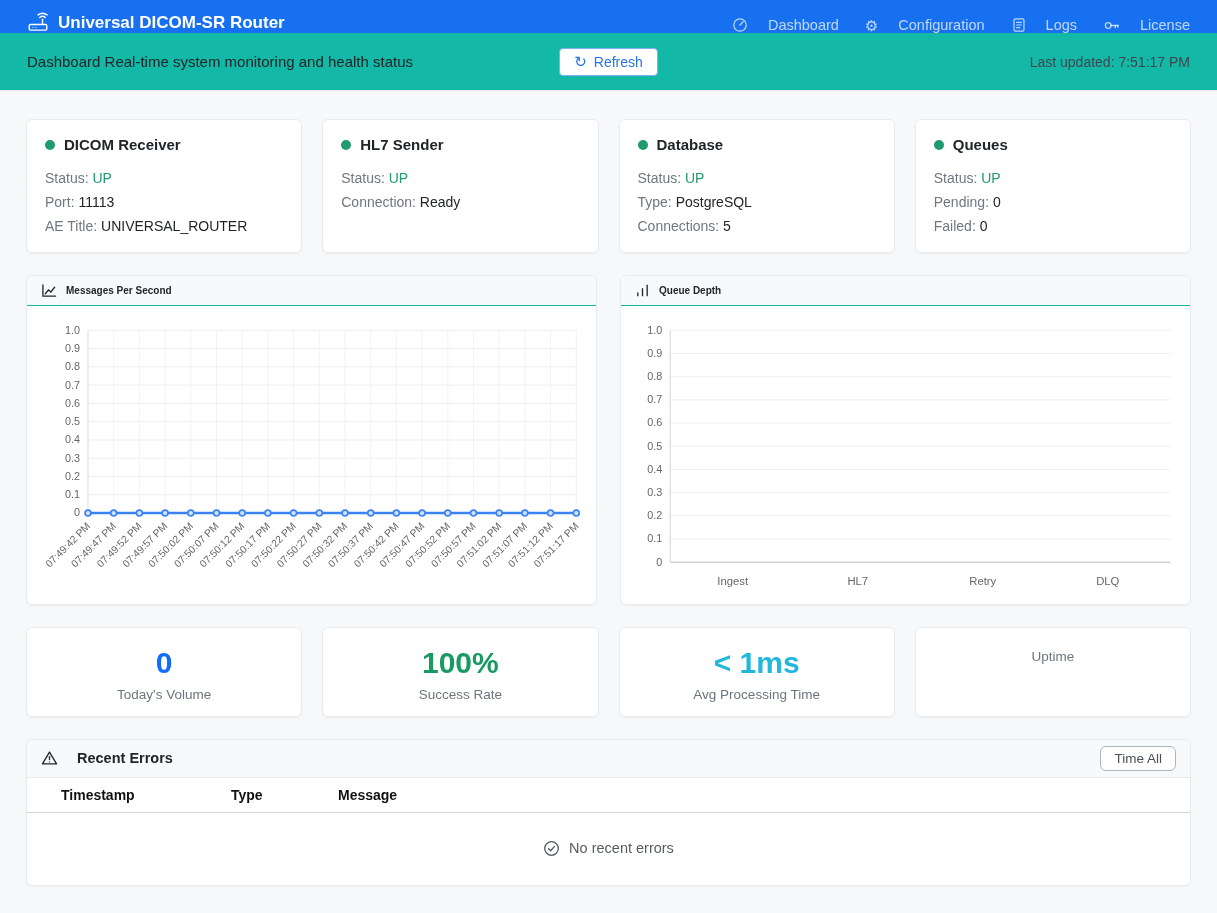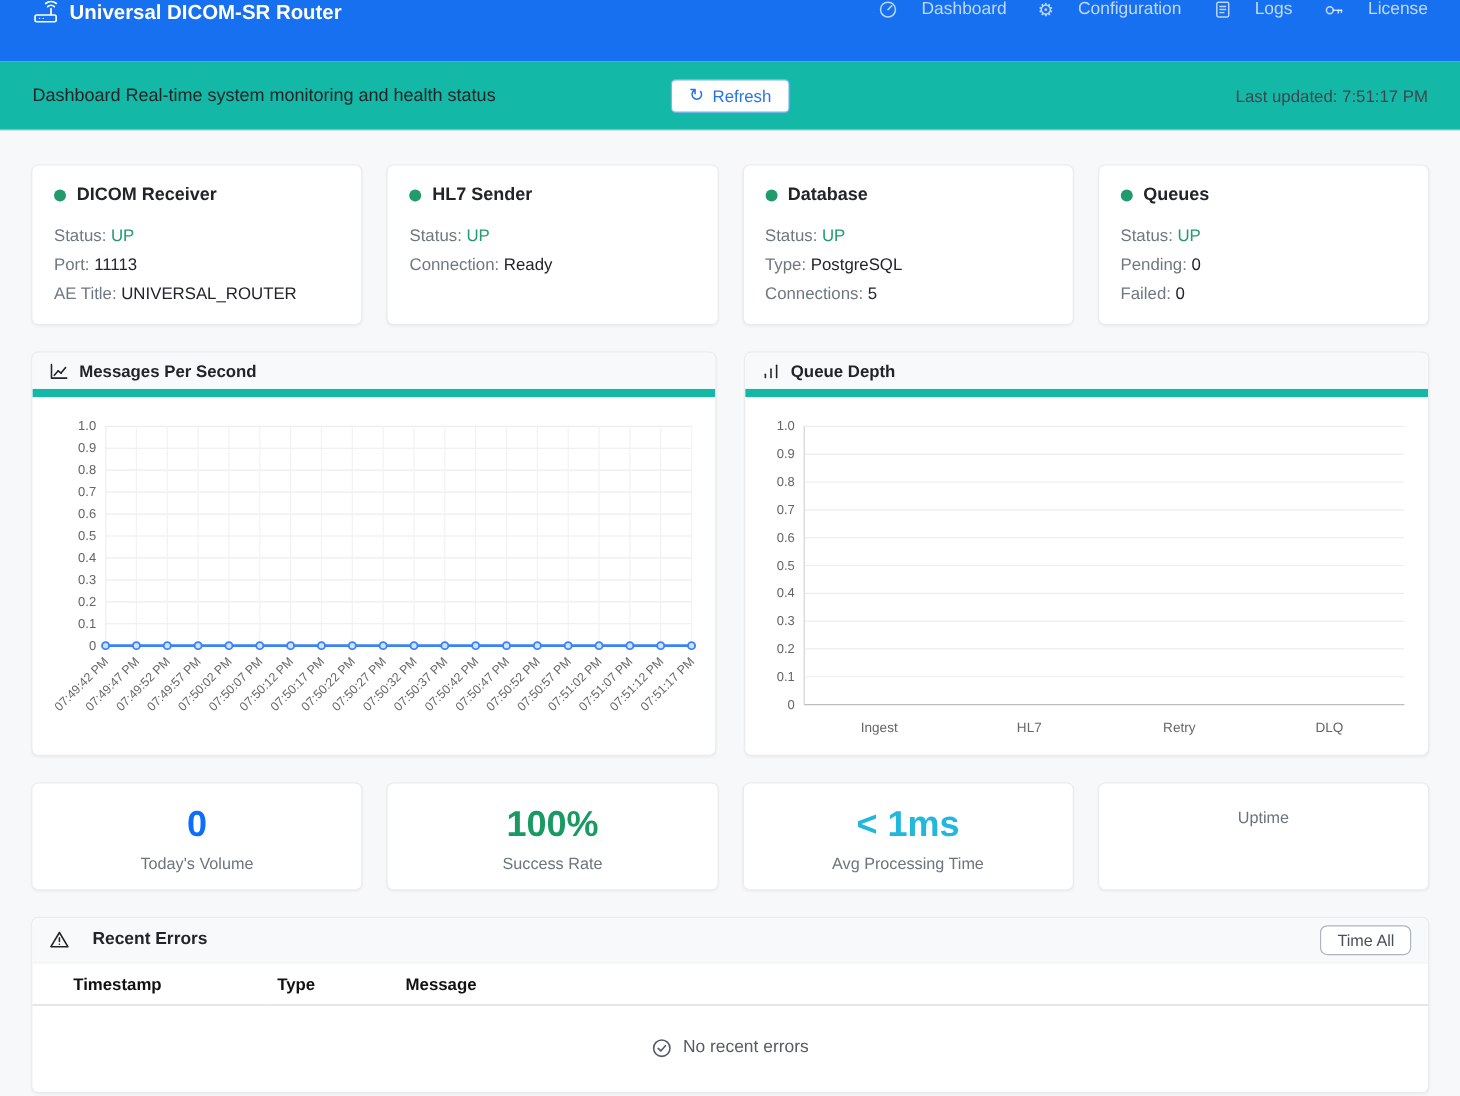--- a/index.html
+++ b/index.html
@@ -5,22 +5,22 @@
   * { margin:0; padding:0; box-sizing:border-box; }
   html,body { width:1217px; }
   body {
     font-family:"Liberation Sans", sans-serif;
     background:#f7f8fa; color:#212529; font-size:14px;
   }
   svg { font-family:inherit; display:block; }
 
   
   .navbar {
-    height:51px; background:var(--navbar,#1670f0);
-    display:flex; align-items:flex-start; padding:0 27px;
+    height:33px; background:var(--navbar,#1670f0);
+    display:flex; align-items:flex-end; padding:0 27px;
   }
   .brand { display:flex; align-items:center; gap:9px; color:#fff; font-size:17px; font-weight:700; cursor:pointer; }
   .nav-links { margin-left:auto; display:flex; align-items:center; gap:26px; }
   .nav-item { display:flex; align-items:center; gap:20px; color:rgba(255,255,255,0.72); font-size:14.5px; cursor:pointer; }
   .nav-item svg, .nav-item .glyph { color:rgba(255,255,255,0.72); }
   .glyph { font-size:15px; line-height:1; }
 
   
   .subheader {
     height:58px; background:#14b8a6; border-bottom:1px solid #e8eaed;
@@ -48,22 +48,22 @@
   .status-card { padding:16px 18px 14px 18px; }
   .status-card-title { display:flex; align-items:center; gap:9px; font-weight:700; font-size:15px; margin-bottom:13px; }
   .dot { width:10px; height:10px; border-radius:50%; background:var(--status_up,#219a6c); flex:0 0 auto; }
   .status-line { font-size:14px; color:#6f7780; padding:4px 0; }
   .status-line .val { color:#212529; }
 
   
   .charts-row { display:grid; grid-template-columns:1fr 1fr; gap:23px; margin-top:22px; }
   .panel-header {
     display:flex; align-items:center; gap:9px;
-    background:#f8f9fa; border-bottom:7px solid #14b8a6;
-    padding:7px 14px; font-weight:700; font-size:14px;
+    background:#f8f9fa; border-bottom:1px solid #14b8a6;
+    padding:7px 14px; font-weight:700; font-size:10px;
     border-radius:6px 6px 0 0;
   }
   .chart-body { padding:8px 4px 0 4px; }
 
   
   .stats-row { display:grid; grid-template-columns:repeat(4,1fr); gap:20px; margin-top:22px; }
   .stat-card { padding:16px 10px 14px 10px; text-align:center; }
   .stat-value { font-size:30px; font-weight:600; line-height:1.25; }
   .stat-label { margin-top:5px; color:#6c757d; font-size:13.5px; }
 

